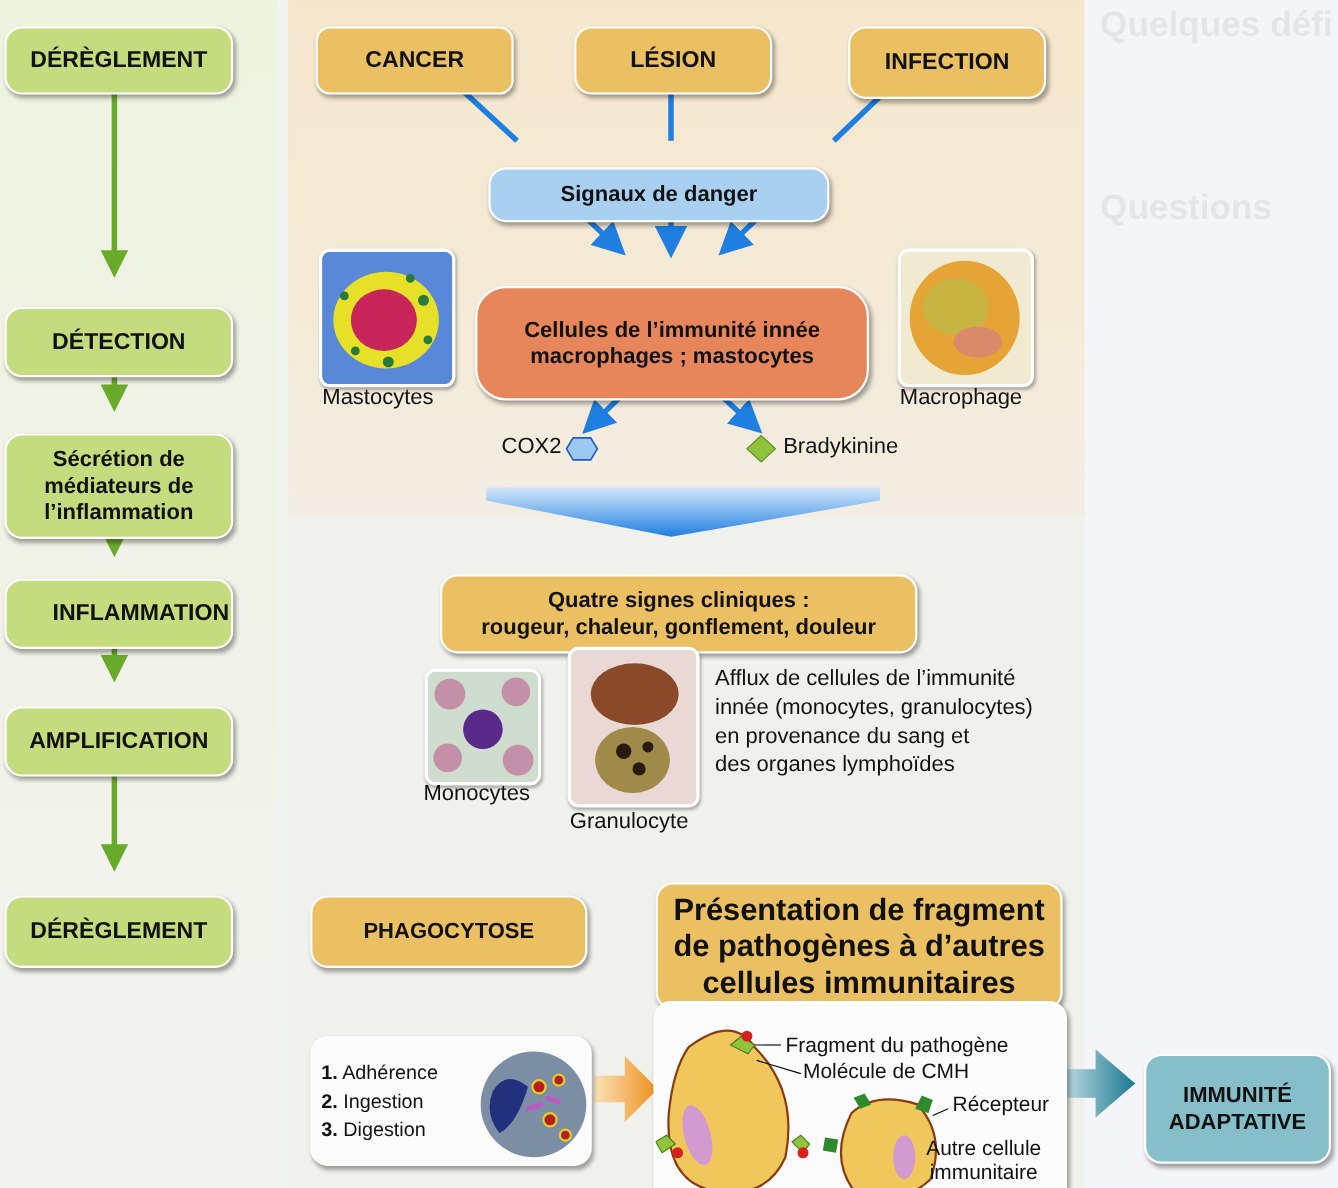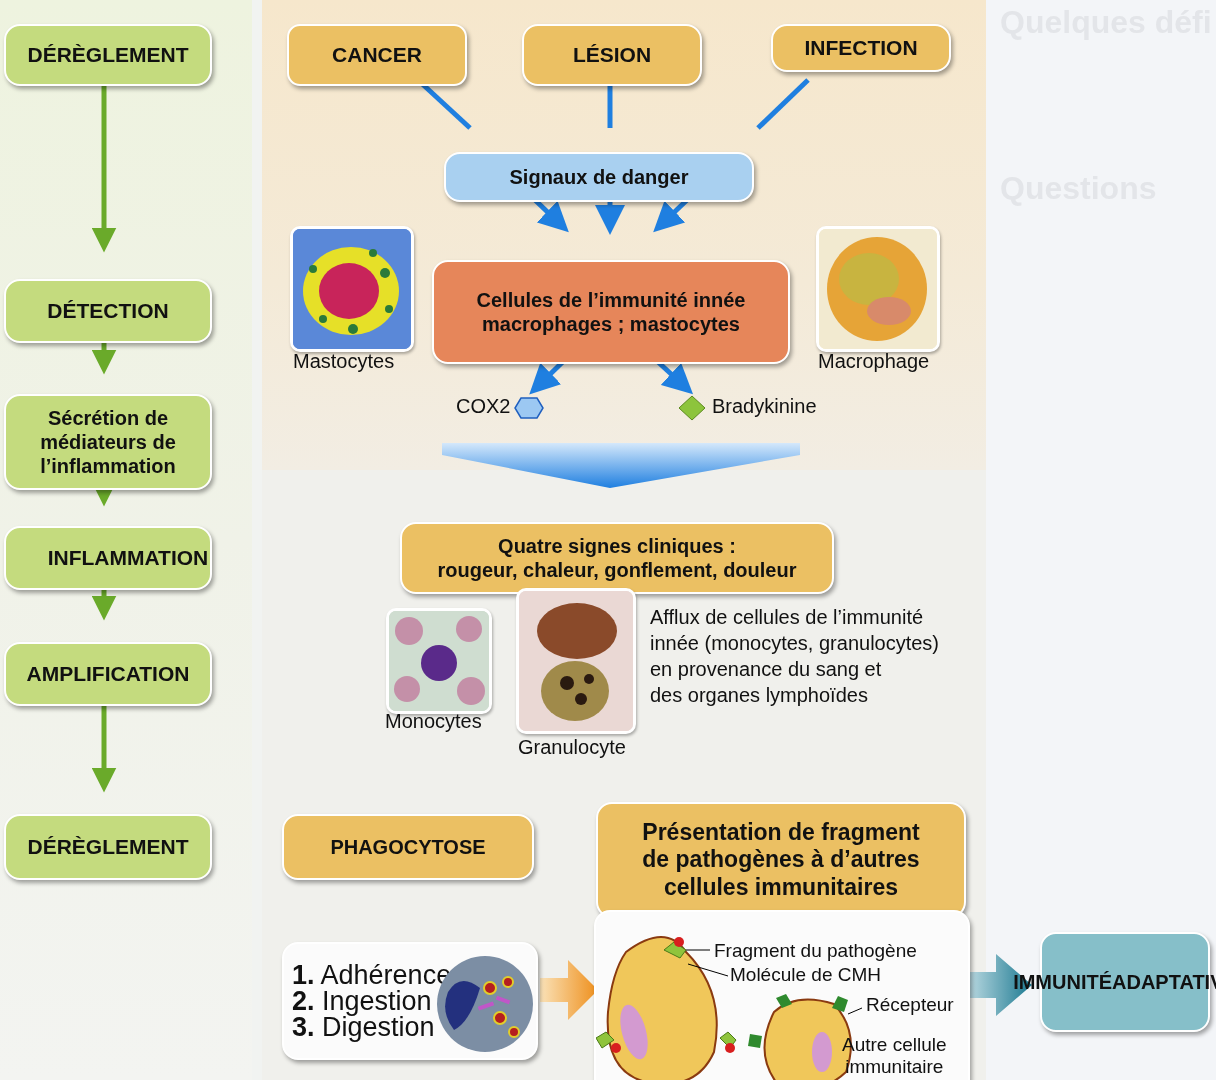--- a/index.html
+++ b/index.html
@@ -107,21 +107,21 @@
 <div class="box green" style="left:4px;top:790px;width:208px;height:66px;">
     <span>DÉRÈGLEMENT</span>
   </div>
 
 <div class="box orange" style="left:287px;top:0px;width:180px;height:62px;border-radius:13px;">
     <span>CANCER</span>
   </div>
 <div class="box orange" style="left:522px;top:0px;width:180px;height:62px;">
     <span>LÉSION</span>
   </div>
-<div class="box orange" style="left:771px;top:0px;width:180px;height:48px;">
+<div class="box orange" style="left:771px;top:0px;width:180px;height:66px;">
     <span>INFECTION</span>
   </div>
 
 <div class="box blue" style="left:444px;top:128px;width:310px;height:50px;">
     <span>Signaux de danger</span>
   </div>
 
 <div class="photo" style="left:290px;top:226px;width:118px;height:120px;background:#4d7bd3;">
   <svg width="118" height="120">
     <rect width="118" height="120" fill="#5a88d8"></rect>
@@ -130,21 +130,21 @@
     <circle cx="20" cy="40" r="4" fill="#2a7a3a"></circle>
       <circle cx="92" cy="44" r="5" fill="#2a7a3a"></circle>
     <circle cx="96" cy="80" r="4" fill="#2a7a3a"></circle>
       <circle cx="30" cy="90" r="4" fill="#2a7a3a"></circle>
     <circle cx="60" cy="100" r="5" fill="#2a7a3a"></circle>
       <circle cx="80" cy="24" r="4" fill="#2a7a3a"></circle>
   </svg>
 </div>
 <div class="label" style="left:293px;top:350px;">Mastocytes</div>
 
-<div class="box salmon" style="left:432px;top:236px;width:358px;height:104px;flex-direction:column;">
+<div class="box salmon" style="left:432px;top:236px;width:358px;height:104px;flex-direction:column;border-radius:28px;">
   <span>Cellules de l’immunité innée</span>
   <span>macrophages ; mastocytes</span>
 </div>
 
 <div class="photo" style="left:816px;top:226px;width:118px;height:120px;background:#f3e9c6;">
   <svg width="118" height="120">
     <rect width="118" height="120" fill="#f2ead0"></rect>
     <ellipse cx="58" cy="60" rx="50" ry="52" fill="#e6a437"></ellipse>
     <ellipse cx="50" cy="50" rx="30" ry="26" fill="#c8b440"></ellipse>
     <ellipse cx="70" cy="82" rx="22" ry="14" fill="#d88a6a"></ellipse>
@@ -194,28 +194,28 @@
   <div>Afflux de cellules de l’immunité</div>
   <div>innée (monocytes, granulocytes)</div>
   <div>en provenance du sang et</div>
   <div>des organes lymphoïdes</div>
 </div>
 
 <div class="box orange" style="left:282px;top:790px;width:252px;height:66px;font-size:20px;">
     <span>PHAGOCYTOSE</span>
   </div>
 
-<div class="box orange" style="left:596px;top:778px;width:370px;height:116px;flex-direction:column;font-size:23px;">
+<div class="box orange" style="left:596px;top:778px;width:370px;height:116px;flex-direction:column;font-size:28px;">
   <span>Présentation de fragment</span>
   <span>de pathogènes à d’autres</span>
   <span>cellules immunitaires</span>
 </div>
 
 <div class="box white" style="left:282px;top:918px;width:256px;height:118px;justify-content:flex-start;padding-left:8px;">
-  <div style="text-align:left;font-size:27px;line-height:26px;">
+  <div style="text-align:left;font-size:18px;line-height:26px;">
     <div><b>1.</b> <span>Adhérence</span></div>
     <div><b>2.</b> <span>Ingestion</span></div>
     <div><b>3.</b> <span>Digestion</span></div>
   </div>
   <svg style="position:absolute;left:146px;top:8px;" width="110" height="104">
     <circle cx="55" cy="52" r="48" fill="#7c8ea4"></circle>
     <path d="M18,40 Q30,20 50,36 Q40,70 24,78 Q10,60 18,40z" fill="#23307e"></path>
     <circle cx="60" cy="36" r="6" fill="#b51f1f" stroke="#e2cd2a" stroke-width="2"></circle>
     <circle cx="78" cy="30" r="5" fill="#b51f1f" stroke="#e2cd2a" stroke-width="2"></circle>
     <circle cx="70" cy="66" r="6" fill="#b51f1f" stroke="#e2cd2a" stroke-width="2"></circle>
@@ -250,16 +250,16 @@
   </svg>
   <div class="label" style="left:118px;top:28px;font-size:19px;">Fragment du pathogène</div>
   <div class="label" style="left:134px;top:52px;font-size:19px;">Molécule de CMH</div>
   <div class="label" style="left:270px;top:82px;font-size:19px;">Récepteur</div>
   <div class="label" style="left:246px;top:122px;font-size:19px;line-height:22px;">
     <div>Autre cellule</div>
     <div>immunitaire</div>
   </div>
 </div>
 
-<div class="box teal" style="left:1040px;top:908px;width:170px;height:100px;flex-direction:row;">
+<div class="box teal" style="left:1040px;top:934px;width:170px;height:100px;flex-direction:column;">
   <span>IMMUNITÉ</span>
   <span>ADAPTATIVE</span>
 </div>
 
 </body></html>

